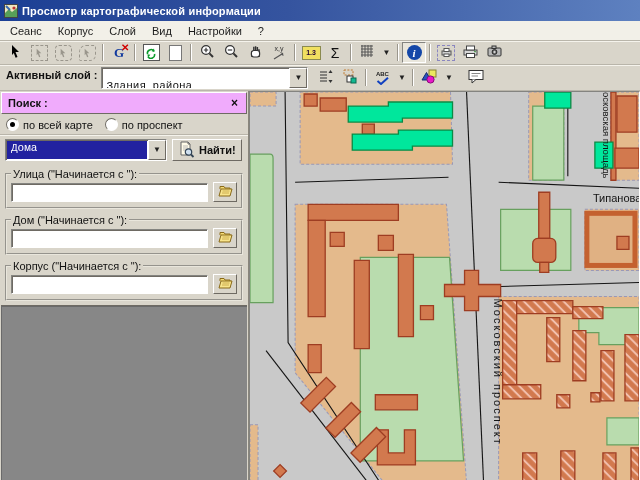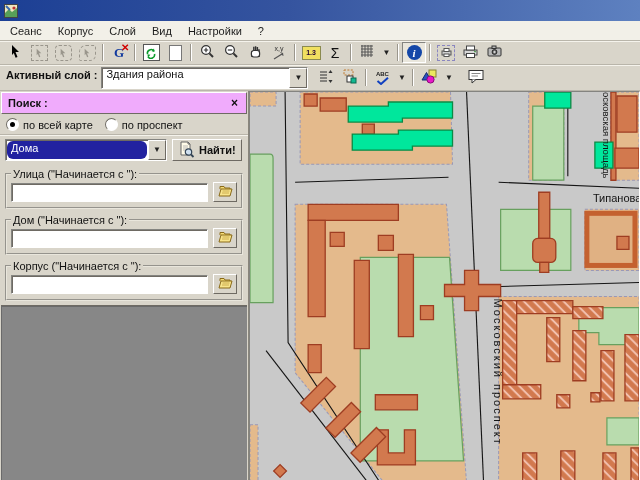--- a/index.html
+++ b/index.html
@@ -40,25 +40,25 @@
     display:flex;align-items:center;justify-content:center;}
   .dashbox{border:1px dashed #8a86c0;width:16px;height:14px;display:flex;align-items:center;justify-content:center;}
   .cursor-dis{border:1px dashed #9a968c;width:15px;height:14px;display:flex;align-items:center;justify-content:center;}
   .xyicon{font-size:7px;color:#333;line-height:1;text-align:center;}
   .lbl{font-size:11px;color:#111;}
   .bold{font-weight:bold;}
 
   
   .combo{height:20px;background:#fff;border:1px solid;border-color:#848480 #fff #fff #848480;
     box-shadow:inset 1px 1px 0 #6e6a63;display:flex;align-items:stretch;}
-  .combo-text{flex:1;font-size:11px;padding:0 4px 0 4px;white-space:nowrap;overflow:hidden;color:#111;}
+  .combo-text{flex:1;font-size:11px;padding:12px 4px 0 4px;white-space:nowrap;overflow:hidden;color:#111;font-family:Liberation Mono, monospace;}
   .combo-btn{width:16px;background:#d9d5ca;border:1px solid;border-color:#fff #6e6a63 #6e6a63 #fff;
     display:flex;align-items:center;justify-content:center;font-size:8px;color:#222;}
   .combo.sel-navy{box-shadow:inset 1px 1px 0 #6e6a63;}
-  .combo.sel-navy .combo-text{background:#2222a0;color:#fff;margin:1px;padding-top:1px;border-radius:6px;}
+  .combo.sel-navy .combo-text{background:#2222a0;color:#fff;margin:1px;padding-top:1px;}
 
   
   .main{flex:1;display:flex;background:#d6d2c6;}
   .panel{width:248px;flex:0 0 248px;display:flex;flex-direction:column;background:#d9d5ca;
     border-right:1px solid #8a867c;}
   .panel-header{height:20px;flex:0 0 20px;display:flex;align-items:center;justify-content:space-between;
     border:1px solid;border-color:#fff #6e6a63 #6e6a63 #fff;background:#f0abfc;padding:0 6px;margin:1px;}
   .xbtn{background:none;border:none;font-size:12px;font-weight:bold;color:#111;line-height:1;padding:0 2px;}
   .radio-row{display:flex;align-items:center;gap:12px;padding:3px 6px;border-bottom:1px solid #b9b5aa;
     box-shadow:0 1px 0 #f5f3ec;}
@@ -101,20 +101,21 @@
 
   <div class="titlebar">
     <span class="app-icon">
       <svg width="14" height="14" viewBox="0 0 14 14">
         <rect x="0.5" y="0.5" width="13" height="13" fill="#f0e6c0" stroke="#444"></rect>
         <path d="M1 9 L5 5 L8 8 L13 4 L13 13 L1 13 Z" fill="#58a058"></path>
         <path d="M2 2 L6 6" stroke="#3a6ab0" stroke-width="2" fill="none"></path>
         <circle cx="10" cy="4" r="1.6" fill="#c03030"></circle>
       </svg>
     </span>
+    <span class="title-text">Просмотр картографической информации</span>
   </div>
 
   <div class="menubar">
     <span class="menu-item">Сеанс</span>
     <span class="menu-item">Корпус</span>
     <span class="menu-item">Слой</span>
     <span class="menu-item">Вид</span>
     <span class="menu-item">Настройки</span>
     <span class="menu-item">?</span>
   </div>

